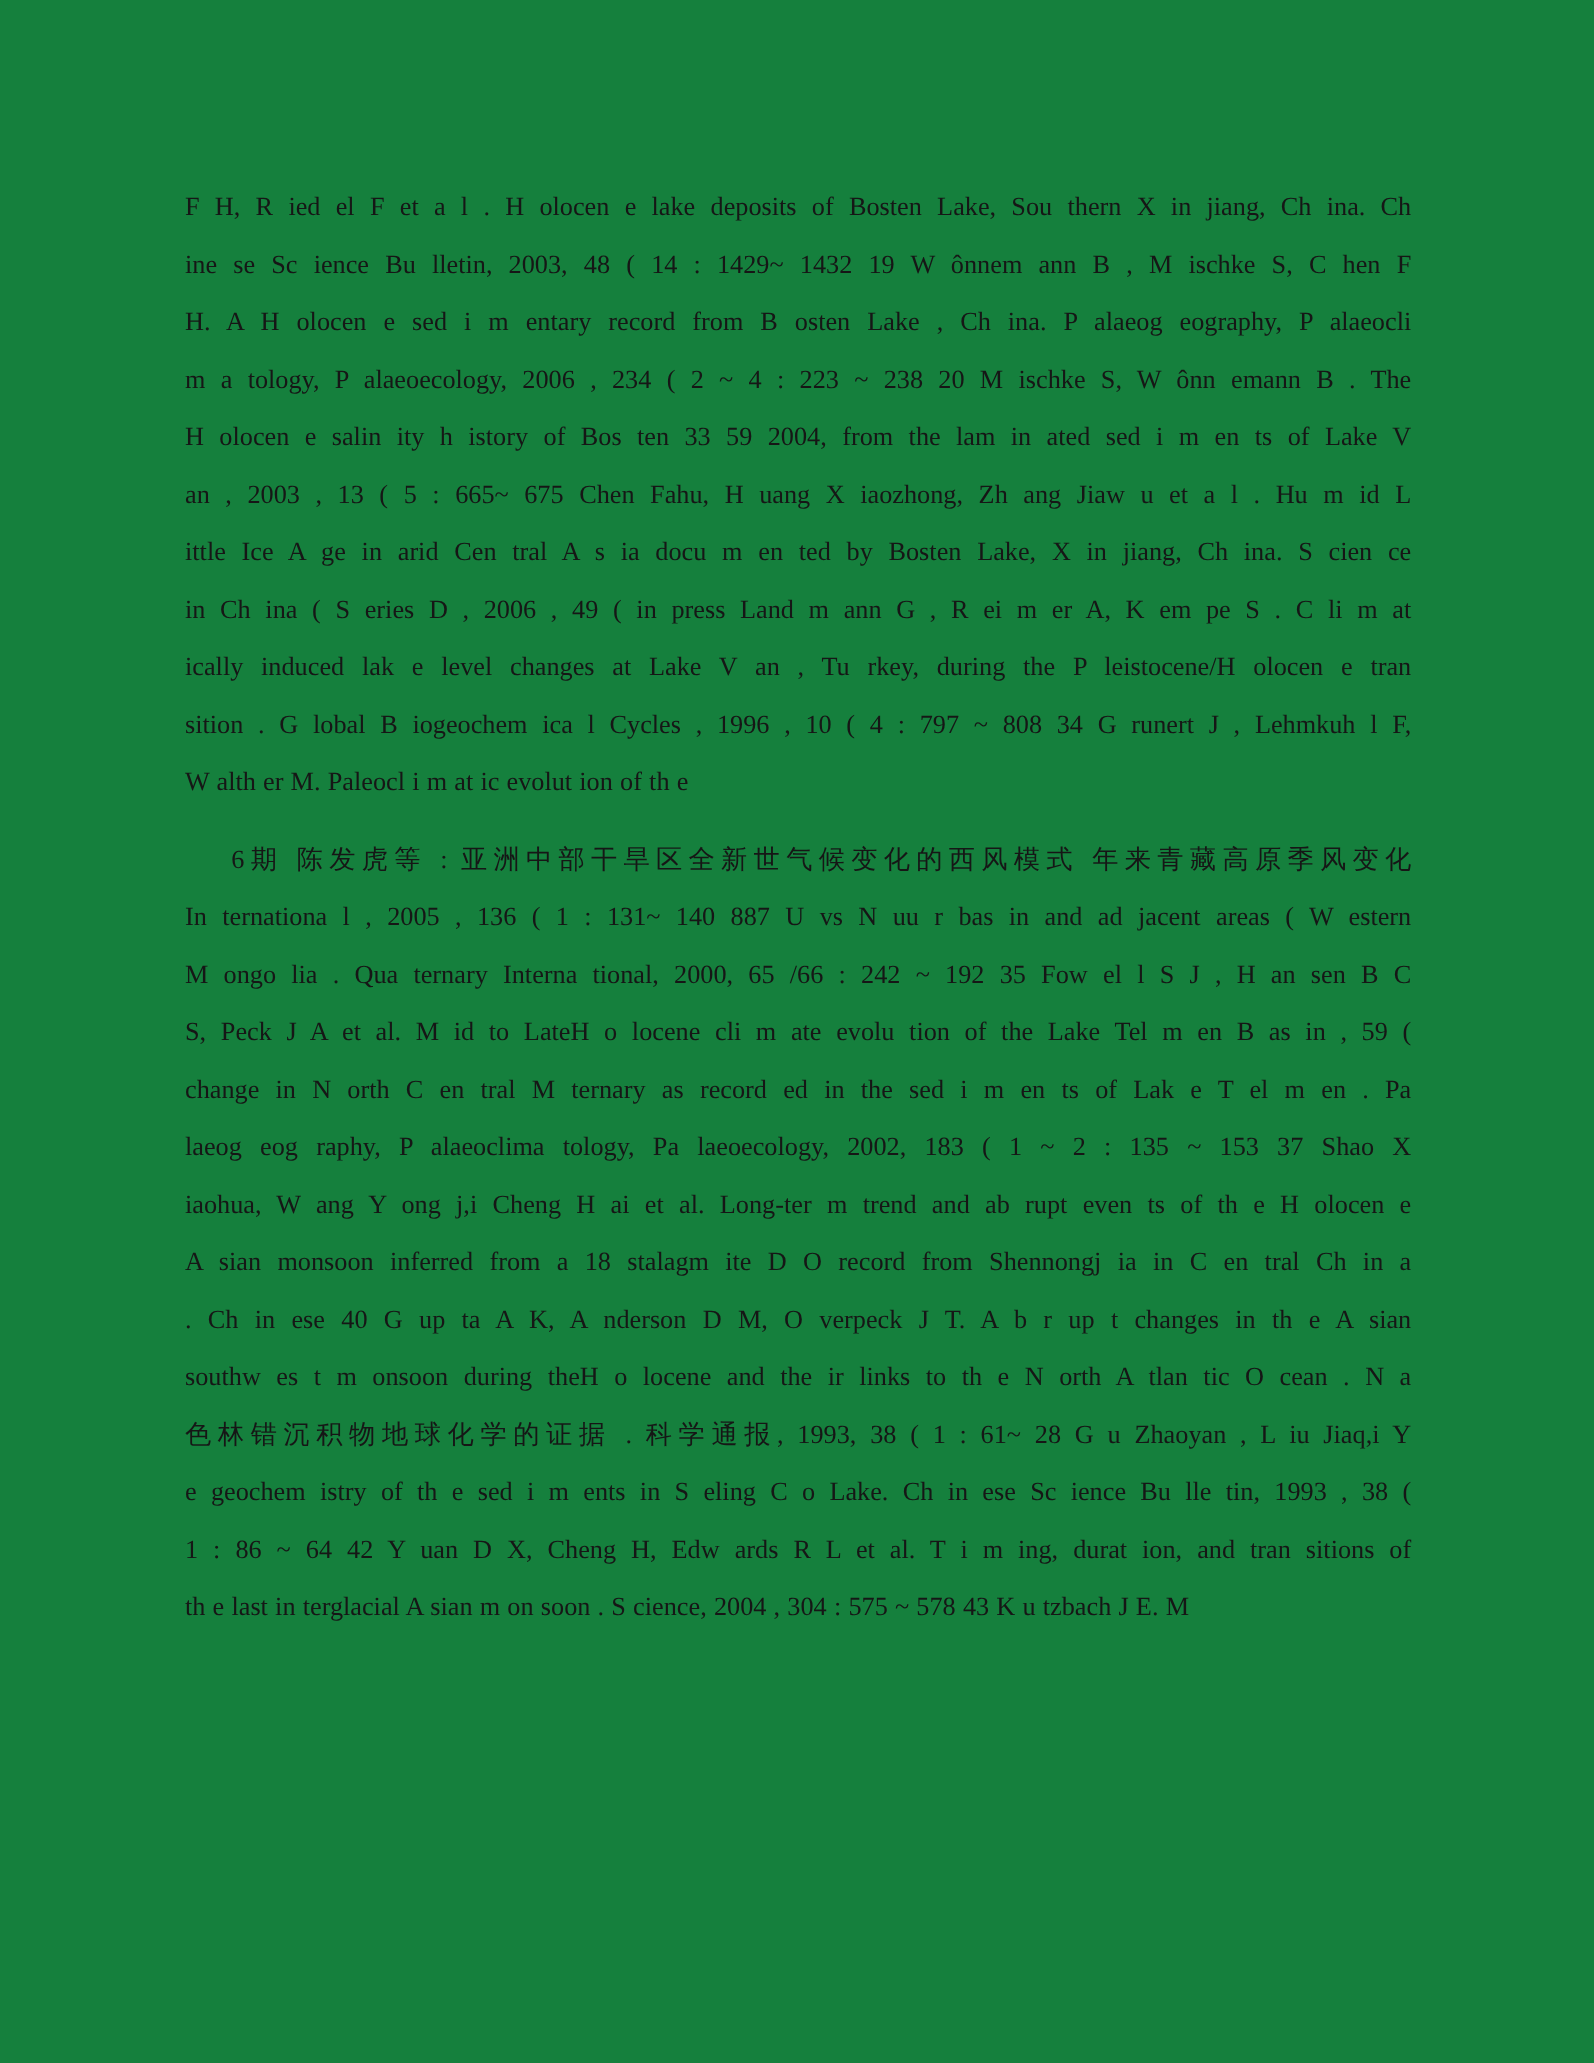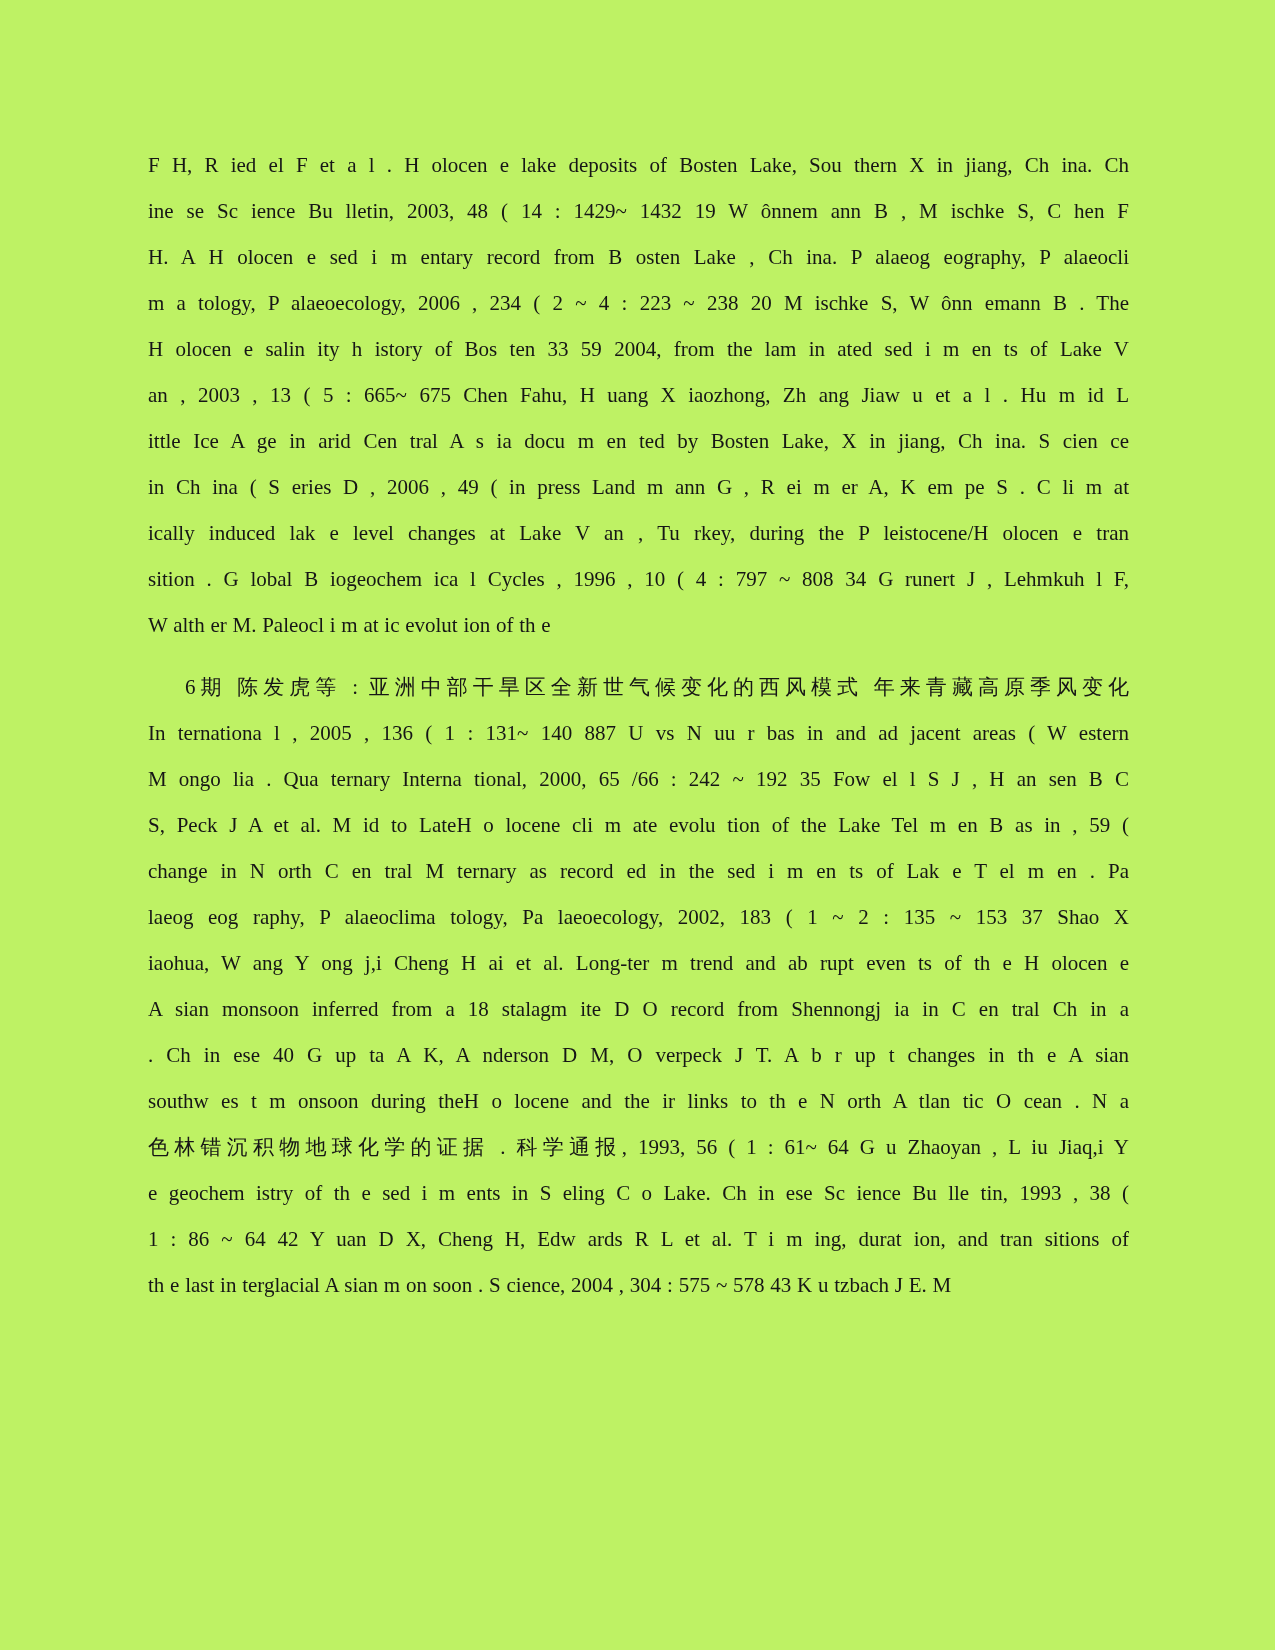--- a/index.html
+++ b/index.html
@@ -10,21 +10,21 @@
     body {
       width: 1275px;
       height: 1650px;
       overflow: hidden;
     }
     .page {
       box-sizing: border-box;
       width: 1275px;
       height: 1650px;
       padding: 142px 146px 0 148px;
-      background: #bef264;
+      background: #15803d;
       color: #161616;
       font-family: "Liberation Serif", "DejaVu Serif", serif;
       font-size: 21px;
       line-height: 46px;
     }
     .paragraph {
       margin: 0;
     }
     .paragraph + .paragraph {
       margin-top: 16px;
@@ -64,19 +64,19 @@
         <div class="line indent">6期 陈发虎等 : 亚洲中部干旱区全新世气候变化的西风模式 年来青藏高原季风变化</div>
         <div class="line">In ternationa l , 2005 , 136 ( 1 : 131~ 140 887 U vs N uu r bas in and ad jacent areas ( W estern</div>
         <div class="line">M ongo lia . Qua ternary Interna tional, 2000, 65 /66 : 242 ~ 192 35 Fow el l S J , H an sen B C</div>
         <div class="line">S, Peck J A et al. M id to LateH o locene cli m ate evolu tion of the Lake Tel m en B as in , 59 (</div>
         <div class="line">change in N orth C en tral M ternary as record ed in the sed i m en ts of Lak e T el m en . Pa</div>
         <div class="line">laeog eog raphy, P alaeoclima tology, Pa laeoecology, 2002, 183 ( 1 ~ 2 : 135 ~ 153 37 Shao X</div>
         <div class="line">iaohua, W ang Y ong j,i Cheng H ai et al. Long-ter m trend and ab rupt even ts of th e H olocen e</div>
         <div class="line">A sian monsoon inferred from a 18 stalagm ite D O record from Shennongj ia in C en tral Ch in a</div>
         <div class="line">. Ch in ese 40 G up ta A K, A nderson D M, O verpeck J T. A b r up t changes in th e A sian</div>
         <div class="line">southw es t m onsoon during theH o locene and the ir links to th e N orth A tlan tic O cean . N a</div>
-        <div class="line">色林错沉积物地球化学的证据 . 科学通报, 1993, 56 ( 1 : 61~ 64 G u Zhaoyan , L iu Jiaq,i Y</div>
+        <div class="line">色林错沉积物地球化学的证据 . 科学通报, 1993, 38 ( 1 : 61~ 28 G u Zhaoyan , L iu Jiaq,i Y</div>
         <div class="line">e geochem istry of th e sed i m ents in S eling C o Lake. Ch in ese Sc ience Bu lle tin, 1993 , 38 (</div>
         <div class="line">1 : 86 ~ 64 42 Y uan D X, Cheng H, Edw ards R L et al. T i m ing, durat ion, and tran sitions of</div>
         <div class="line last">th e last in terglacial A sian m on soon . S cience, 2004 , 304 : 575 ~ 578 43 K u tzbach J E. M</div>
       </div>
     </section>
 </main>
 
 </body></html>

